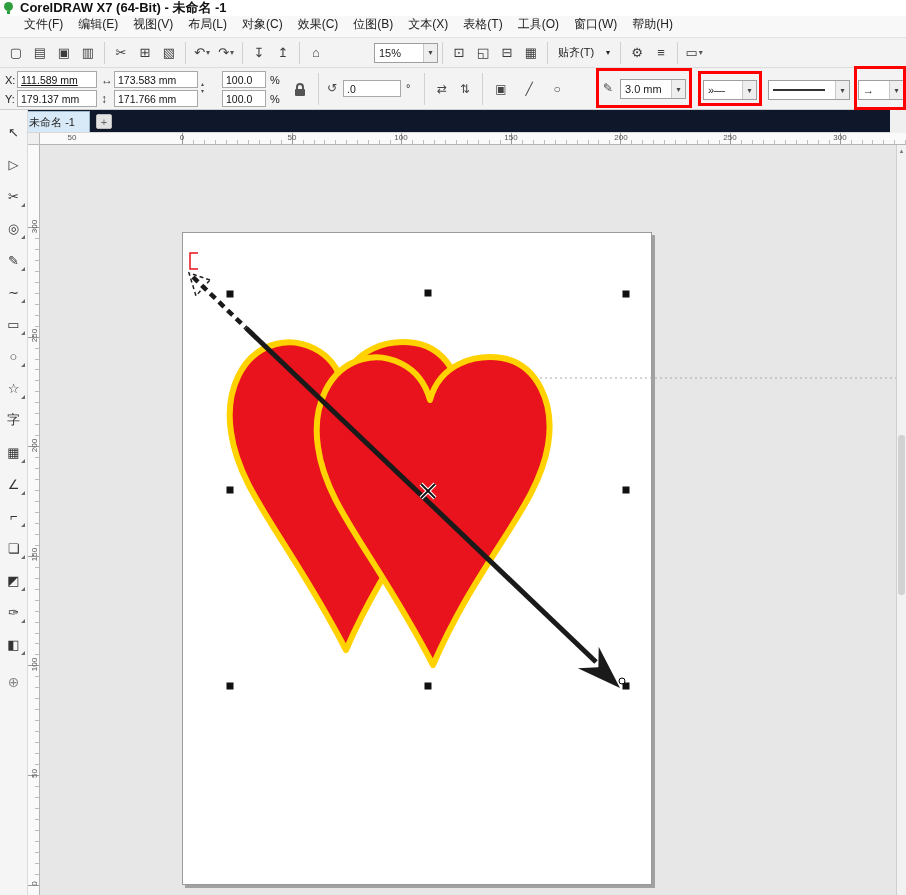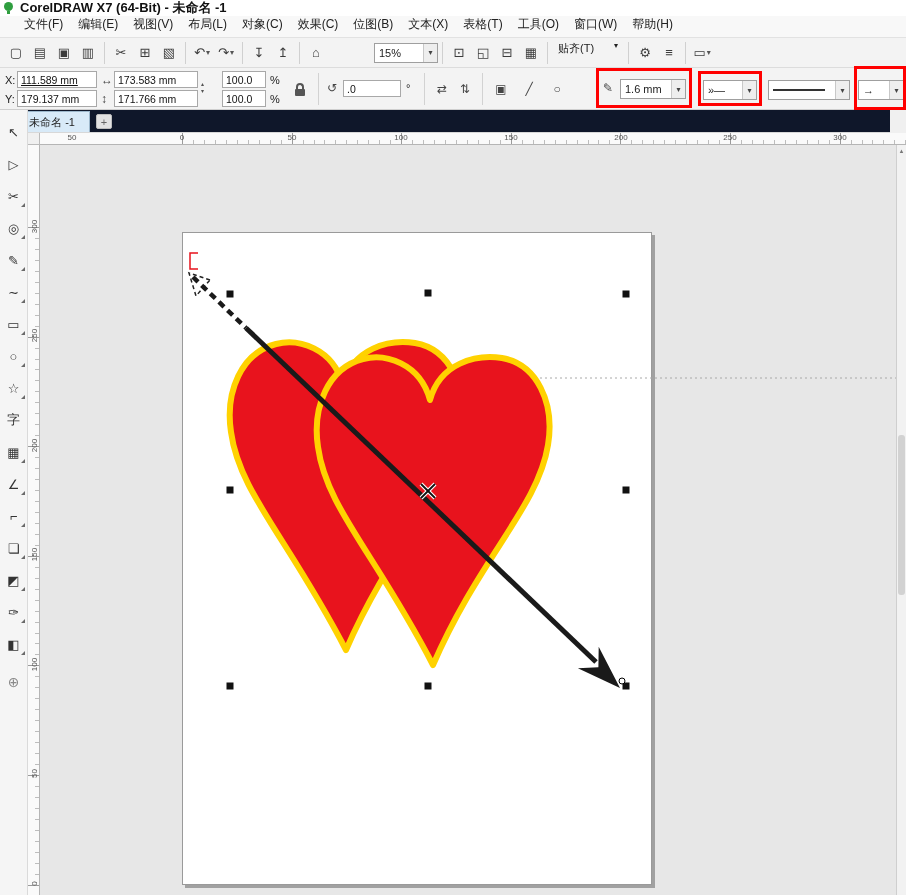--- a/index.html
+++ b/index.html
@@ -19,21 +19,21 @@
   .menubar span{font-size:12px;white-space:nowrap;cursor:default}
 
   
   .toolbar{position:absolute;left:0;top:38px;width:906px;height:30px;background:#f3f3f3;border-bottom:1px solid #dcdcdc;display:flex;align-items:center;padding-left:4px}
   .tbtn{min-width:24px;height:24px;display:flex;align-items:center;justify-content:center;font-size:13px;color:#3c3c3c;border-radius:2px;gap:1px}
   .tbtn .dd{font-size:8px;color:#555}
   .tsep{width:1px;height:22px;background:#d0d0d0;margin:0 4px;flex:0 0 1px}
   .combo{background:#fff;border:1px solid #9f9f9f;height:20px;display:flex;align-items:center;position:relative;font-size:11px}
   .combo .val{flex:1;padding:0 4px;white-space:nowrap;overflow:hidden}
   .combo .caret{width:14px;height:100%;border-left:1px solid #c8c8c8;background:#eeeeee;display:flex;align-items:center;justify-content:center;font-size:8px;color:#444}
-  .snapbtn{display:flex;align-items:flex-start;gap:20px;padding:0 6px;height:24px;font-size:11px}
+  .snapbtn{display:flex;align-items:center;gap:12px;padding:0 6px;height:24px;font-size:11px}
 
   
   .propbar{position:absolute;left:0;top:68px;width:906px;height:42px;background:#f3f3f3;border-bottom:1px solid #cfcfcf}
   .plab{position:absolute;font-size:11px;color:#222}
   .pin{position:absolute;height:17px;border:1px solid #a8a8a8;background:#fff;font-size:10.5px;padding:0 3px;font-family:inherit;color:#111}
   .picon{position:absolute;font-size:12px;color:#444}
   .pbtn{position:absolute;width:22px;height:22px;display:flex;align-items:center;justify-content:center;font-size:12px;color:#444;border-radius:2px}
   .psep{position:absolute;width:1px;height:32px;top:5px;background:#d2d2d2}
   .stepper{position:absolute;display:flex;flex-direction:column;gap:1px;font-size:6px;color:#555;line-height:6px}
   .lockbtn{position:absolute;width:18px;height:22px;display:flex;flex-direction:column;align-items:center;justify-content:center}
@@ -224,21 +224,21 @@
       </div>
     <div class="pbtn" style="left:518px;top:10px">
         <span>╱</span>
       </div>
     <div class="pbtn" style="left:546px;top:10px">
         <span>○</span>
       </div>
 
     <span class="picon" style="left:603px;top:13px">✎</span>
     <div class="combo" style="position:absolute;left:620px;top:11px;width:66px">
-      <span class="val">1.6 mm</span>
+      <span class="val">3.0 mm</span>
       <span class="caret">▾</span>
     </div>
 
     <div class="combo" style="position:absolute;left:703px;top:12px;width:54px">
       <span class="val">»—</span>
       <span class="caret">▾</span>
     </div>
 
     <div class="combo" style="position:absolute;left:768px;top:12px;width:82px">
       <span class="lineprev"></span>

